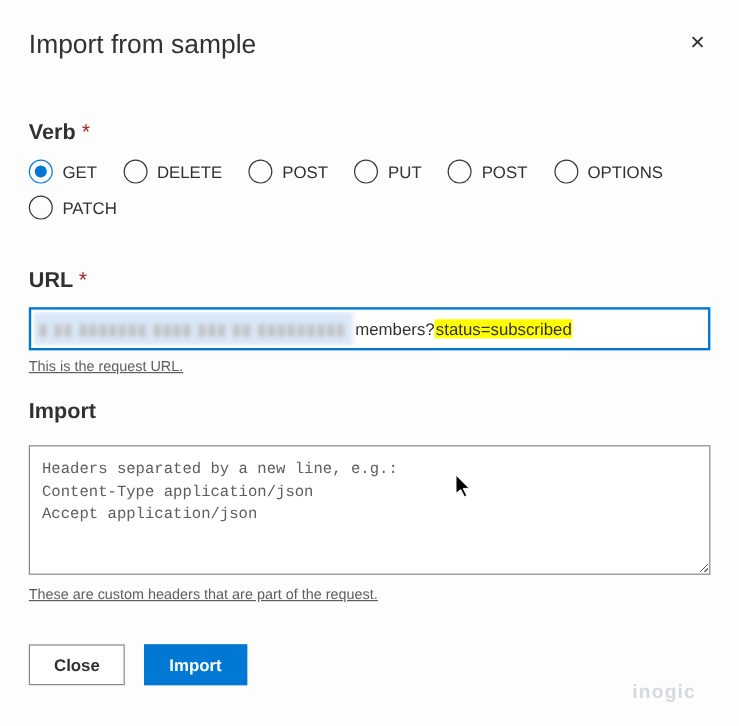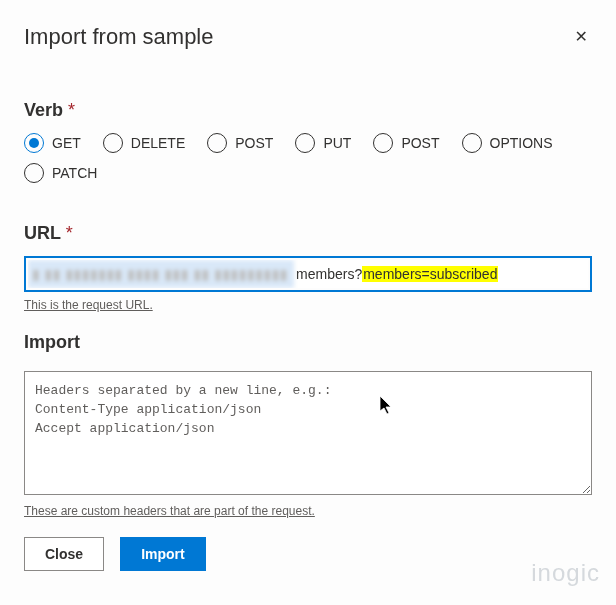--- a/index.html
+++ b/index.html
@@ -116,21 +116,21 @@
     }
     .helper-text {
       font-size: 12px;
       color: #605e5c;
       margin-top: 6px;
       margin-bottom: 20px;
       text-decoration: underline;
     }
     .headers-textarea {
       width: 100%;
-      height: 124px;
+      height: 108px;
       border: 1px solid #8a8886;
       padding: 10px 10px;
       font-family: "Consolas", "Courier New", monospace;
       font-size: 13px;
       color: #605e5c;
       resize: both;
       margin-top: 6px;
       line-height: 1.45;
     }
     .headers-textarea::placeholder { color: #605e5c; white-space: pre-line; }
@@ -153,24 +153,24 @@
       cursor: pointer;
     }
     .btn-primary {
       background: #0078d4;
       border-color: #0078d4;
       color: #fff;
     }
     .watermark {
       position: absolute;
       bottom: 18px;
-      right: 16px;
-      font-size: 24px;
+      right: 36px;
+      font-size: 16px;
       color: #d5d9dd;
-      font-weight: 400;
+      font-weight: 700;
       letter-spacing: 1px;
       font-family: sans-serif;
     }
     .cursor {
       position: absolute;
       top: 396px;
       left: 380px;
       pointer-events: none;
     }
   </style>
@@ -224,21 +224,21 @@
 
 <label class="field-label url-label">
   <span>URL</span>
   <span class="required-asterisk">*</span>
 </label>
 
 <div class="url-input-wrap">
   <div class="url-input">
     <span class="url-blur">▮ ▮▮ ▮▮▮▮▮▮▮ ▮▮▮▮ ▮▮▮ ▮▮ ▮▮▮▮▮▮▮▮▮</span>
     <span class="url-members">members?</span>
-    <span class="url-highlight">members=subscribed</span>
+    <span class="url-highlight">status=subscribed</span>
   </div>
 </div>
 <div class="helper-text">This is the request URL.</div>
 
 <label class="field-label">Import</label>
 <textarea class="headers-textarea" placeholder="Headers separated by a new line, e.g.:
 Content-Type application/json
 Accept application/json" style=""></textarea>
 <div class="helper-text">These are custom headers that are part of the request.</div>
 

